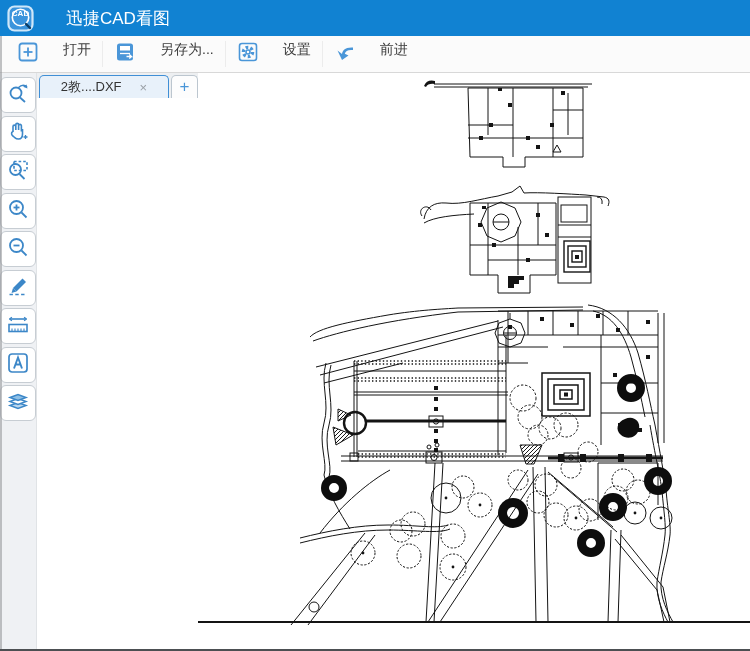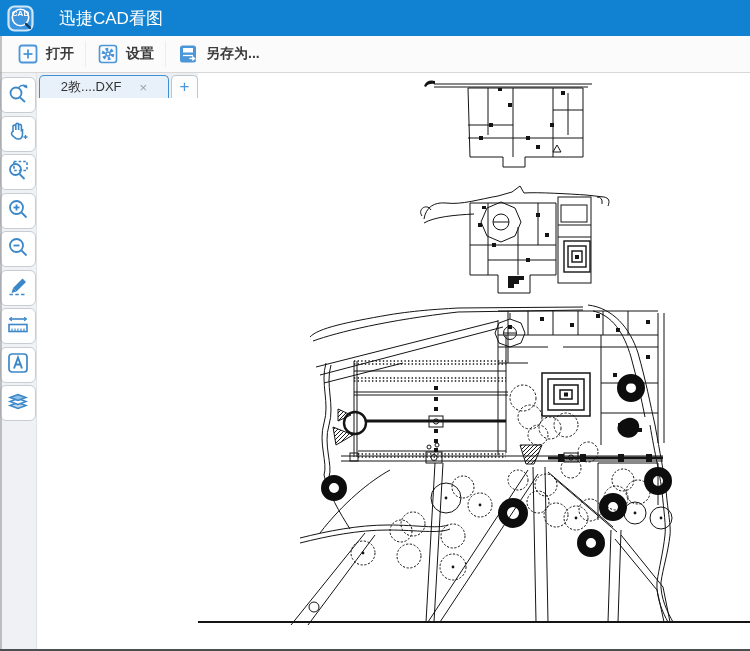--- a/index.html
+++ b/index.html
@@ -4,26 +4,26 @@
 <style>
   html,body{margin:0;padding:0;background:#fff;}
   .app{position:relative;width:750px;height:651px;font-family:"Liberation Sans",sans-serif;
        background:#fff;overflow:hidden;box-sizing:border-box;}
   
   .titlebar{height:36px;background:#1182d2;display:flex;align-items:center;padding:0 0 0 7px;}
   .logo{width:49px;height:27px;position:relative;flex:0 0 auto;}
   .logo svg{display:block;}
   .logo .logo-text{position:absolute;left:0;top:4px;width:27px;text-align:center;
        color:#fff;font-size:8px;font-weight:bold;letter-spacing:0;}
-  .win-title{color:#fff;font-size:17px;margin-left:3px;}
+  .win-title{color:#fff;font-size:17px;margin-left:10px;}
   
   .toolbar{height:36px;background:#fbfbfb;border-bottom:1px solid #d8d8d8;
        display:flex;align-items:center;padding-left:6px;}
-  .tool{display:flex;align-items:center;gap:7px;padding:0 11px;height:26px;
-       border-right:1px solid #ececec;cursor:default;font-weight:bold;}
+  .tool{display:flex;gap:24px;padding:0 11px;height:26px;
+       border-right:1px solid #ececec;cursor:default;}
   .tool:last-child{border-right:none;}
   .tool .tlabel{font-size:14px;color:#3c3c3c;white-space:nowrap;}
   .tool svg{display:block;}
   
   .main{display:flex;height:578px;}
   .sidebar{width:41px;background:#eff1f4;border-right:1px solid #e0e3e6;
        display:flex;flex-direction:column;align-items:center;padding-top:4px;box-sizing:border-box;}
   .side-btn{width:34px;height:34px;background:#fff;border:1px solid #c7cdd3;border-radius:6px;
        margin-bottom:2.5px;display:flex;align-items:center;justify-content:center;flex:0 0 auto;}
   .canvas-col{flex:1;display:flex;flex-direction:row;background:#fff;justify-content:center;}
@@ -69,41 +69,49 @@
             <line x1="6.5" y1="11" x2="15.5" y2="11"></line>
         </svg>
         </span>
       <span class="tlabel">打开</span>
     </div>
 
 
     <div class="tool">
       <span>
         <svg width="22" height="22" viewBox="0 0 22 22">
-          <rect x="2.5" y="2.5" width="17" height="17" rx="2.5" fill="none" stroke="#4a96d8" stroke-width="1.6"></rect>
-          <circle cx="11" cy="11" r="4.6" fill="none" stroke="#4a96d8" stroke-width="3.4" stroke-dasharray="2.6 2.1"></circle>
-          <circle cx="11" cy="11" r="2" fill="none" stroke="#4a96d8" stroke-width="1.6"></circle>
-        </svg>
-        </span>
-      <span class="tlabel">设置</span>
-    </div>
-
-    <div class="tool">
-      <span>
-        <svg width="22" height="22" viewBox="0 0 22 22">
           <rect x="3" y="2.5" width="16" height="17" rx="2.5" fill="#4a96d8"></rect>
           <rect x="6" y="5" width="10" height="4.5" fill="#fff"></rect>
           <line x1="6" y1="12.5" x2="16" y2="12.5" stroke="#fff" stroke-width="1.3"></line>
           <path d="M12.5 15.5 h5 l-2.2,-2 m2.2,2 l-2.2,2" stroke="#fff" stroke-width="1.3" fill="none"></path>
         </svg>
         </span>
       <span class="tlabel">另存为...</span>
     </div>
 
-
+    <div class="tool">
+      <span>
+        <svg width="22" height="22" viewBox="0 0 22 22">
+          <rect x="2.5" y="2.5" width="17" height="17" rx="2.5" fill="none" stroke="#4a96d8" stroke-width="1.6"></rect>
+          <circle cx="11" cy="11" r="4.6" fill="none" stroke="#4a96d8" stroke-width="3.4" stroke-dasharray="2.6 2.1"></circle>
+          <circle cx="11" cy="11" r="2" fill="none" stroke="#4a96d8" stroke-width="1.6"></circle>
+        </svg>
+        </span>
+      <span class="tlabel">设置</span>
+    </div>
+
+
+    <div class="tool">
+      <span>
+        <svg width="22" height="22" viewBox="0 0 22 22">
+          <path d="M19 6.5 C11 6 8.5 9.5 8 13 L3.5 9.5 L8 19 L14.5 14.5 L10.8 12.8 C11.5 9.8 14 8.5 19 9 Z" fill="#4a96d8"></path>
+        </svg>
+        </span>
+      <span class="tlabel">前进</span>
+    </div>
 
   </div>
 
   <div class="main">
 
     <div class="sidebar">
 
       <div class="side-btn">
         <span>
         <svg width="24" height="24" viewBox="0 0 24 24" fill="none" stroke="#3c87c8" stroke-width="1.8">

